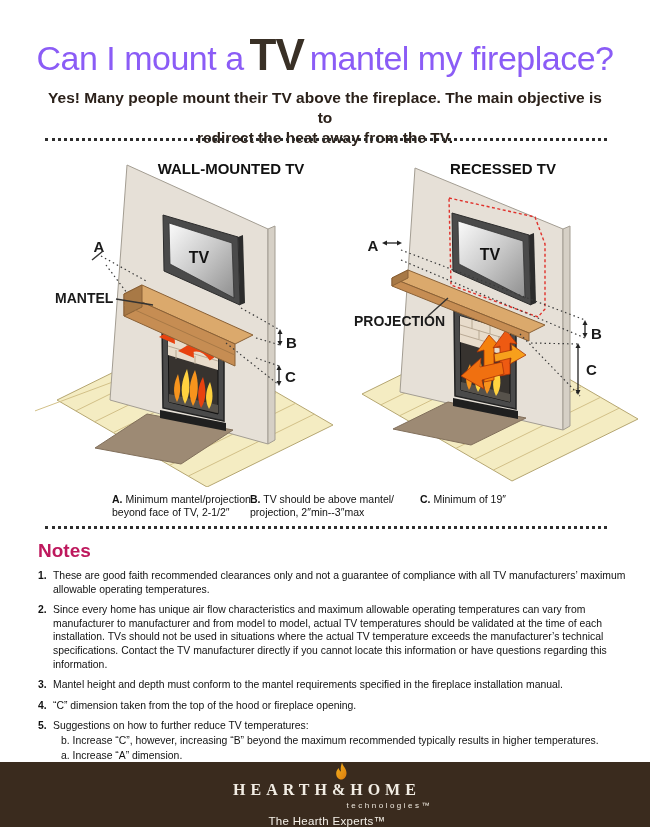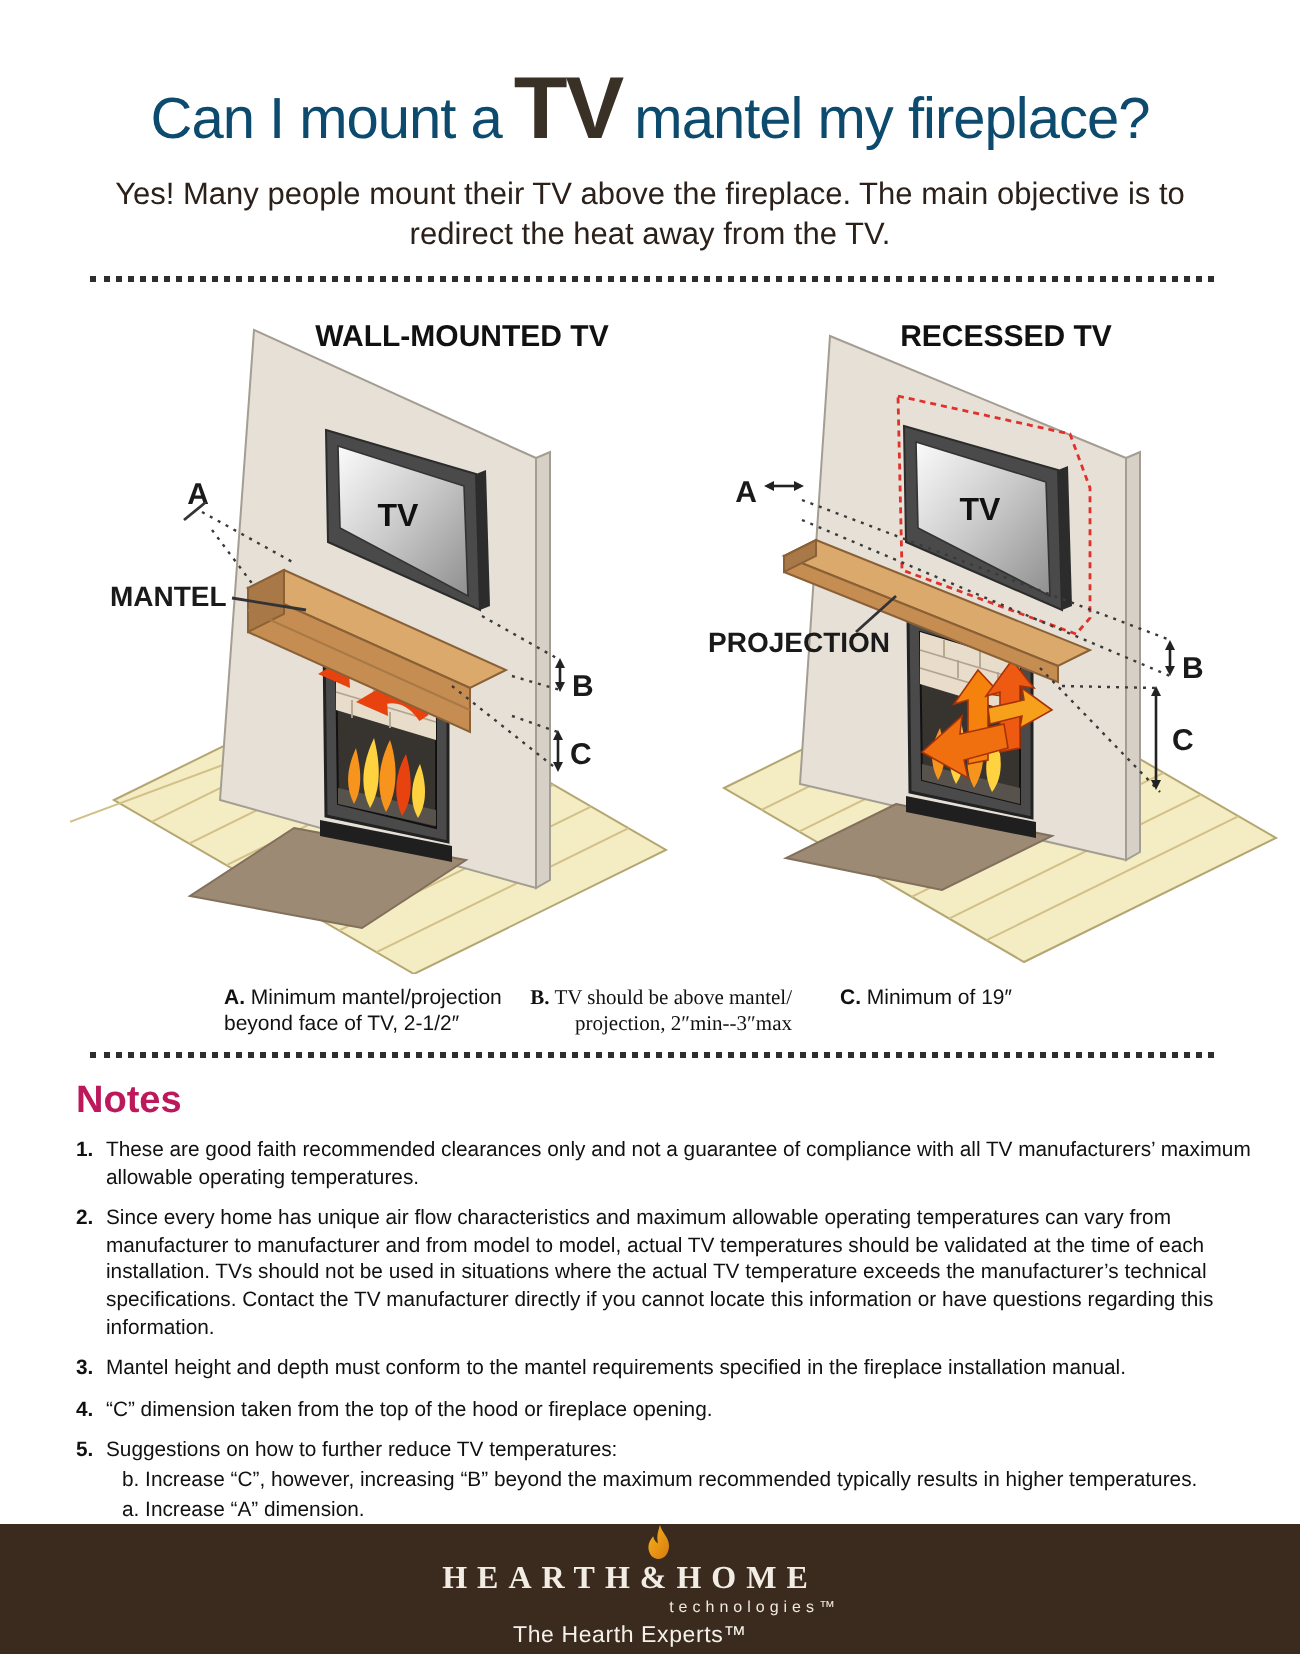--- a/index.html
+++ b/index.html
@@ -1,50 +1,50 @@
 <!DOCTYPE html>
 <html><head>
 <meta charset="utf-8">
 <style>
   html,body{margin:0;padding:0;background:#fff;}
   .page{position:relative;width:650px;height:827px;background:#ffffff;overflow:hidden;
         font-family:"Liberation Sans",sans-serif;color:#1c1c1c;}
   
   .title-row{position:absolute;top:30px;left:0;width:650px;text-align:center;white-space:nowrap;}
-  .title-prefix,.title-suffix{font-size:29px;font-weight:400;color:#0c4a6e;letter-spacing:-0.5px;}
+  .title-prefix,.title-suffix{font-size:34px;font-weight:400;color:#8b5cf6;letter-spacing:-0.5px;}
   .title-highlight{font-size:44px;font-weight:700;color:#393026;letter-spacing:-1px;padding:0 6px;}
   .subtitle{position:absolute;top:88px;left:45px;width:560px;text-align:center;
-            font-size:15.5px;font-weight:400;color:#2b211a;line-height:20px;}
+            font-size:15.5px;font-weight:700;color:#2b211a;line-height:20px;}
   .dotted-rule{position:absolute;left:45px;width:562px;height:0;border-top:3px dotted #2e2e2e;}
   .rule-top{top:138px;}
   .rule-bottom{top:526px;}
   
   .diagram-heading{position:absolute;top:160px;width:200px;text-align:center;
                    font-size:15px;font-weight:700;color:#111;}
   .heading-left{left:131px;}
   .heading-right{left:403px;}
   .diagram-svg{position:absolute;width:300px;height:335px;}
   .svg-left{left:35px;top:152px;}
   .svg-right{left:348px;top:152px;}
   
   .legend-item{position:absolute;top:493px;font-size:10.5px;line-height:13px;color:#111;}
   .legend-a{left:112px;width:146px;text-align:left;}
-  .legend-b{left:250px;width:146px;text-align:right;font-family:Liberation Serif, serif;}
+  .legend-b{left:250px;width:146px;text-align:left;}
   .legend-c{left:420px;width:160px;text-align:left;}
   .legend-key{font-weight:700;}
   
   .notes{position:absolute;left:38px;top:540px;width:588px;}
   .notes-heading{font-size:19px;font-weight:700;margin:0 0 6px 0;color:#be185d;}
   .note-item{position:relative;padding-left:15px;margin-top:7px;font-size:10.4px;line-height:13.6px;color:#111;}
   .note-num{position:absolute;left:0;top:0;font-weight:700;}
   .note-sub{padding-left:8px;margin-top:1px;}
   
   .footer{position:absolute;left:0;top:762px;width:650px;height:65px;background:#3a2b1e;}
   .brand-block{position:absolute;left:0;top:0;width:630px;height:65px;display:flex;
-               flex-direction:column;align-items:center;justify-content:flex-start;}
+               flex-direction:column;align-items:center;justify-content:space-between;padding-left:12px;}
   .brand-row{position:relative;margin-top:20px;font-family:"Liberation Serif",serif;
              font-size:16px;font-weight:700;letter-spacing:5px;color:#f2ede4;line-height:16px;white-space:nowrap;}
   .brand-flame{position:absolute;left:50%;top:-19px;transform:translateX(-7px);}
   .brand-sub{width:210px;text-align:right;font-size:8px;letter-spacing:2.5px;color:#efe9df;margin-top:1px;}
   .brand-tagline{font-size:11.5px;color:#f5f1e9;margin-top:4px;letter-spacing:0.3px;}
   
   text{font-family:"Liberation Sans",sans-serif;}
   .dimtext{font-size:15px;font-weight:600;fill:#1a1a1a;}
   .calloutext{font-size:14px;font-weight:600;fill:#1a1a1a;}
   .tvtext{font-size:16px;font-weight:600;fill:#111;}

